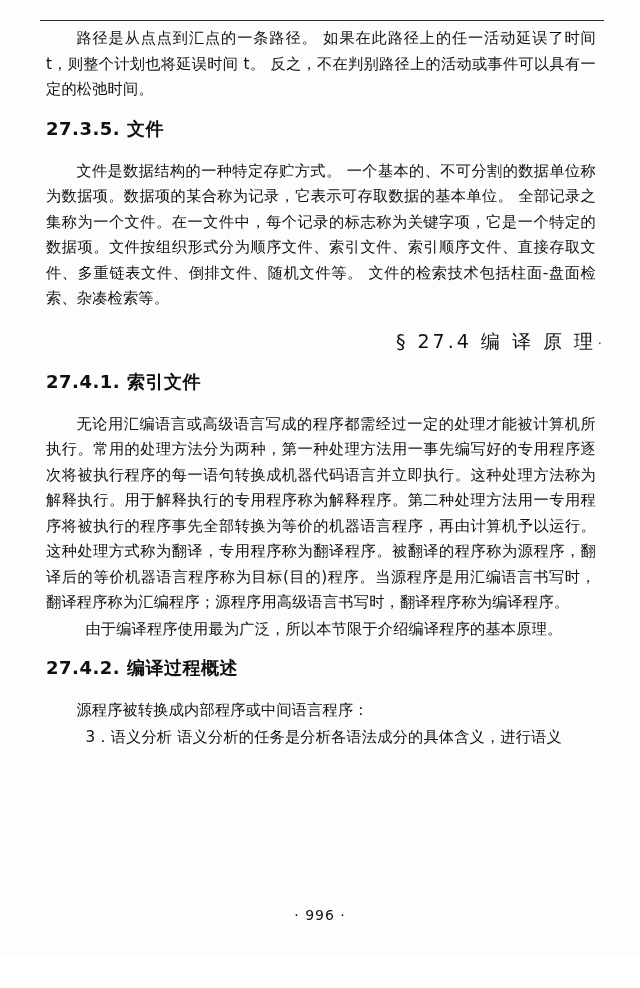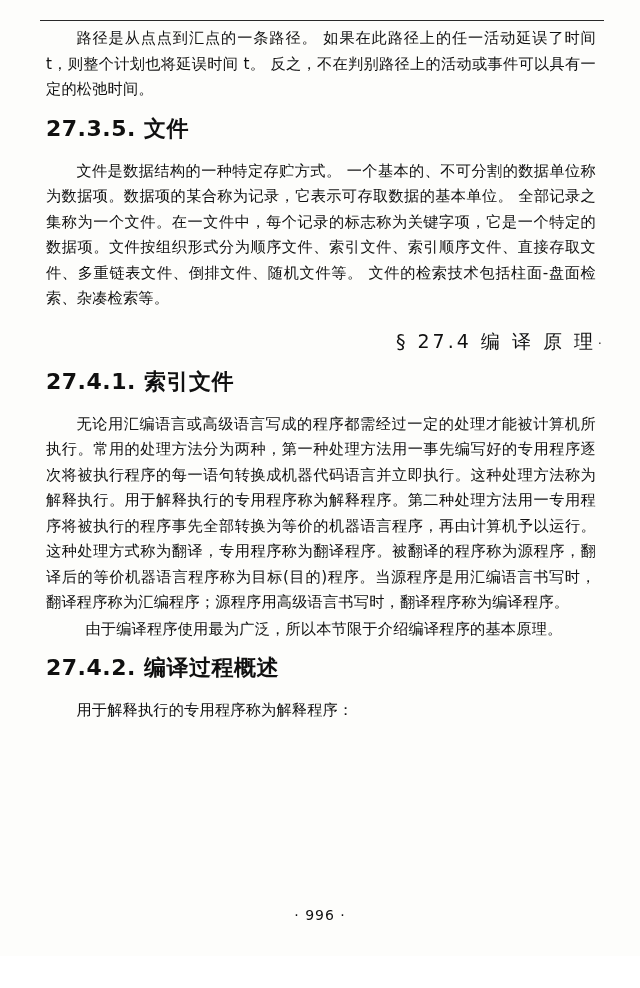--- a/index.html
+++ b/index.html
@@ -39,21 +39,21 @@
     letter-spacing: 0.2px;
   }
   .indent2 {
     text-indent: 2em;
   }
   .para + .para {
     margin-top: 1px;
     margin-left: 9px;
   }
   h2.sec {
-    font-size: 22px;
+    font-size: 18px;
     line-height: 26px;
     margin: 13px 0 4px 0;
     font-weight: bold;
     letter-spacing: 0.5px;
   }
   h1.chapter {
     font-size: 19px;
     line-height: 30px;
     margin: 14px 0 8px 0;
     font-weight: normal;
@@ -103,18 +103,19 @@
   <div class="chapter-wrap">
     <h1 class="chapter">§ 27.4   编 译 原 理</h1>
     <span class="chapter-mark">·</span>
   </div>
 
   <h2 class="sec">27.4.1.  索引文件</h2>
   <p class="para indent2 blk-tight">无论用汇编语言或高级语言写成的程序都需经过一定的处理才能被计算机所执行。常用的处理方法分为两种，第一种处理方法用一事先编写好的专用程序逐次将被执行程序的每一语句转换成机器代码语言并立即执行。这种处理方法称为解释执行。用于解释执行的专用程序称为解释程序。第二种处理方法用一专用程序将被执行的程序事先全部转换为等价的机器语言程序，再由计算机予以运行。这种处理方式称为翻译，专用程序称为翻译程序。被翻译的程序称为源程序，翻译后的等价机器语言程序称为目标(目的)程序。当源程序是用汇编语言书写时，翻译程序称为汇编程序；源程序用高级语言书写时，翻译程序称为编译程序。</p>
   <p class="para indent2">由于编译程序使用最为广泛，所以本节限于介绍编译程序的基本原理。</p>
 
   <h2 class="sec">27.4.2.  编译过程概述</h2>
-  <p class="para indent2 blk-tight">用于解释执行的专用程序称为解释程序：</p>
+  <p class="para indent2 blk-tight">源程序被转换成内部程序或中间语言程序：</p>
+  <p class="para list-item">3．语义分析    语义分析的任务是分析各语法成分的具体含义，进行语义</p>
 
   <div class="footer">
     <span class="pg">· 996 ·</span>
   </div>
 </div>
 
 </body></html>

